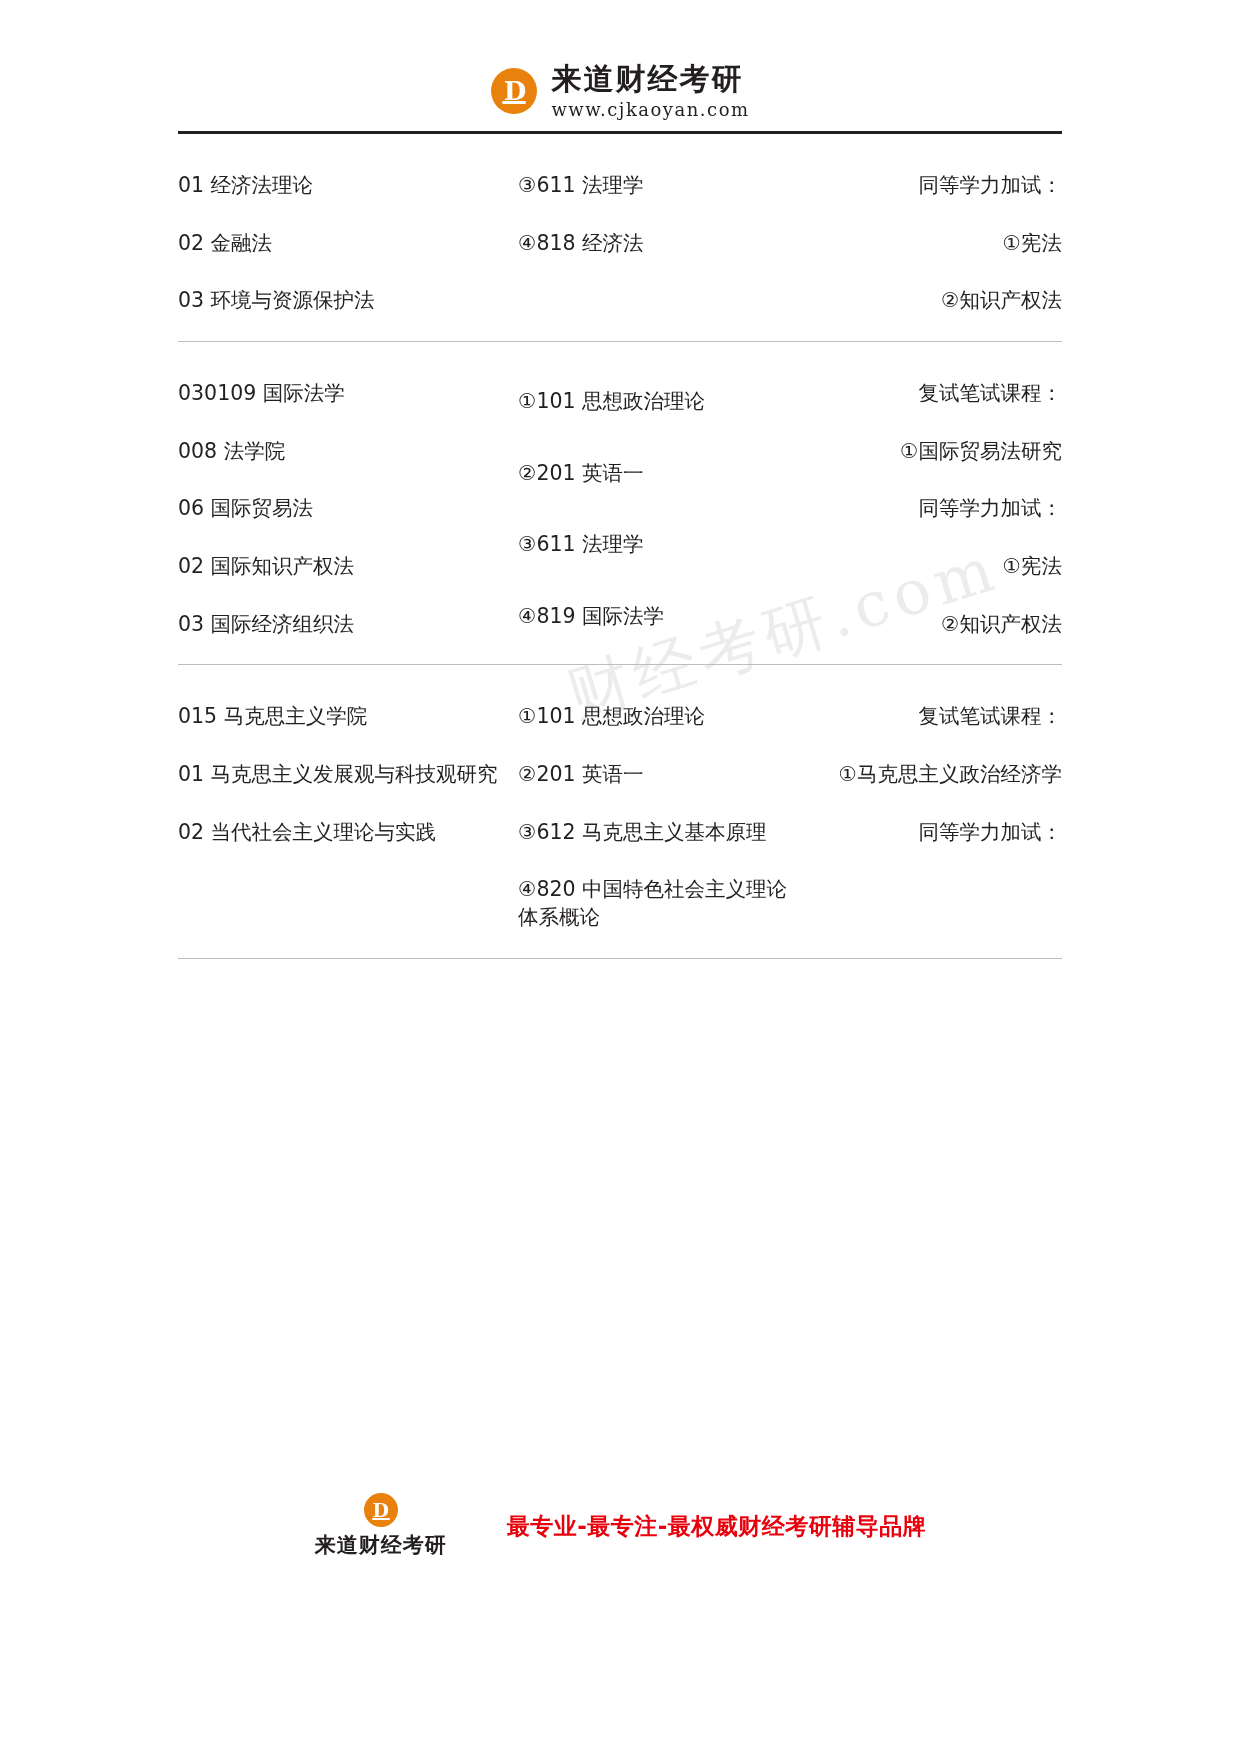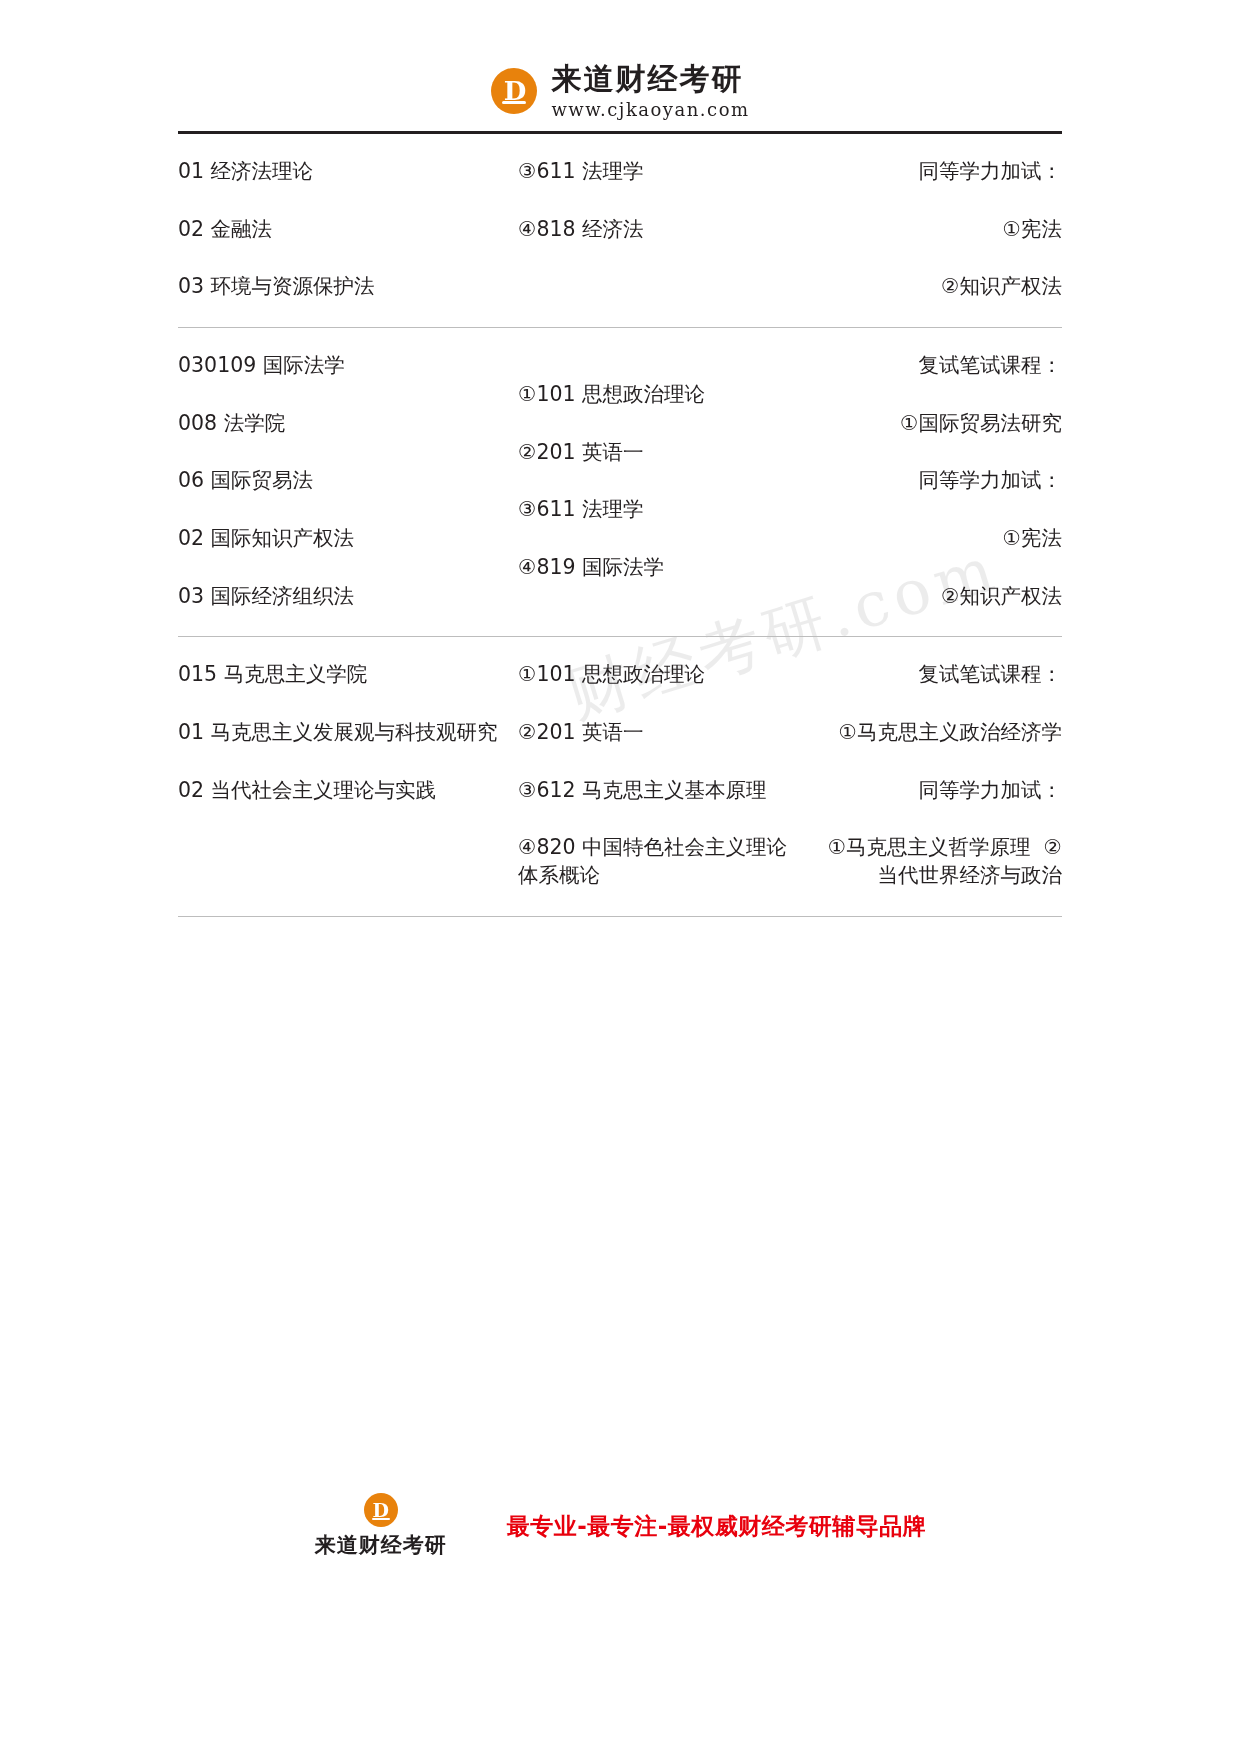--- a/index.html
+++ b/index.html
@@ -111,21 +111,21 @@
     border-bottom: 1px solid #bdbdbd;
   }
   .col {
     box-sizing: border-box;
   }
   .col-1 { width: 340px; padding-right: 12px; }
   .col-2 { width: 290px; padding-right: 12px; }
   .col-3 { width: 254px; text-align: right; }
 
   .col p {
-    margin: 0 0 30px 0;
+    margin: 14px 0 30px 0;
     font-size: 20.5px;
     line-height: 1.35;
     color: #231f20;
     white-space: pre-wrap;
   }
   .col p:last-child { margin-bottom: 0; }
 
   .col-2.vcenter {
     display: flex;
     flex-direction: column;
@@ -278,21 +278,20 @@
       <div class="col col-2">
         <p>①101 思想政治理论</p>
         <p>②201 英语一</p>
         <p>③612 马克思主义基本原理</p>
         <p>④820 中国特色社会主义理论体系概论</p>
       </div>
       <div class="col col-3">
         <p>复试笔试课程：</p>
         <p>①马克思主义政治经济学</p>
         <p>同等学力加试：</p>
-        <p>①马克思主义哲学原理  ②当代世界经济与政治</p>
       </div>
     </div>
 
   </div>
 
   <div class="footer">
     <div class="footer-logo">
       <div class="footer-mark">
         <span class="d-glyph">D</span>
       </div>

